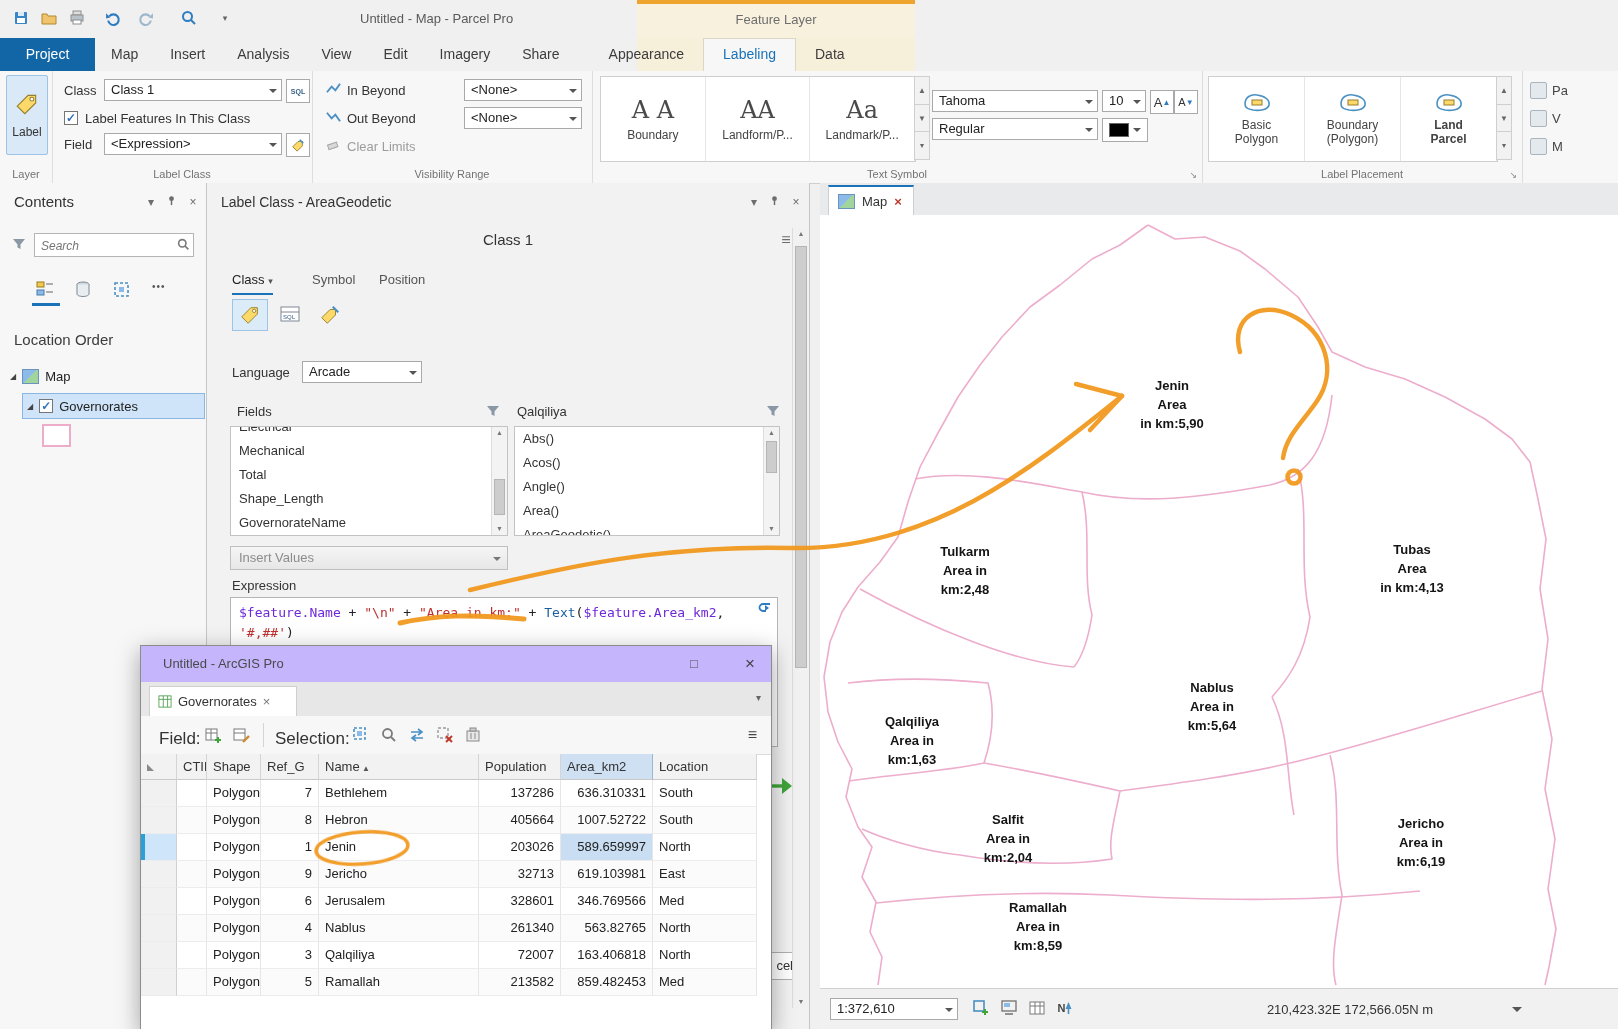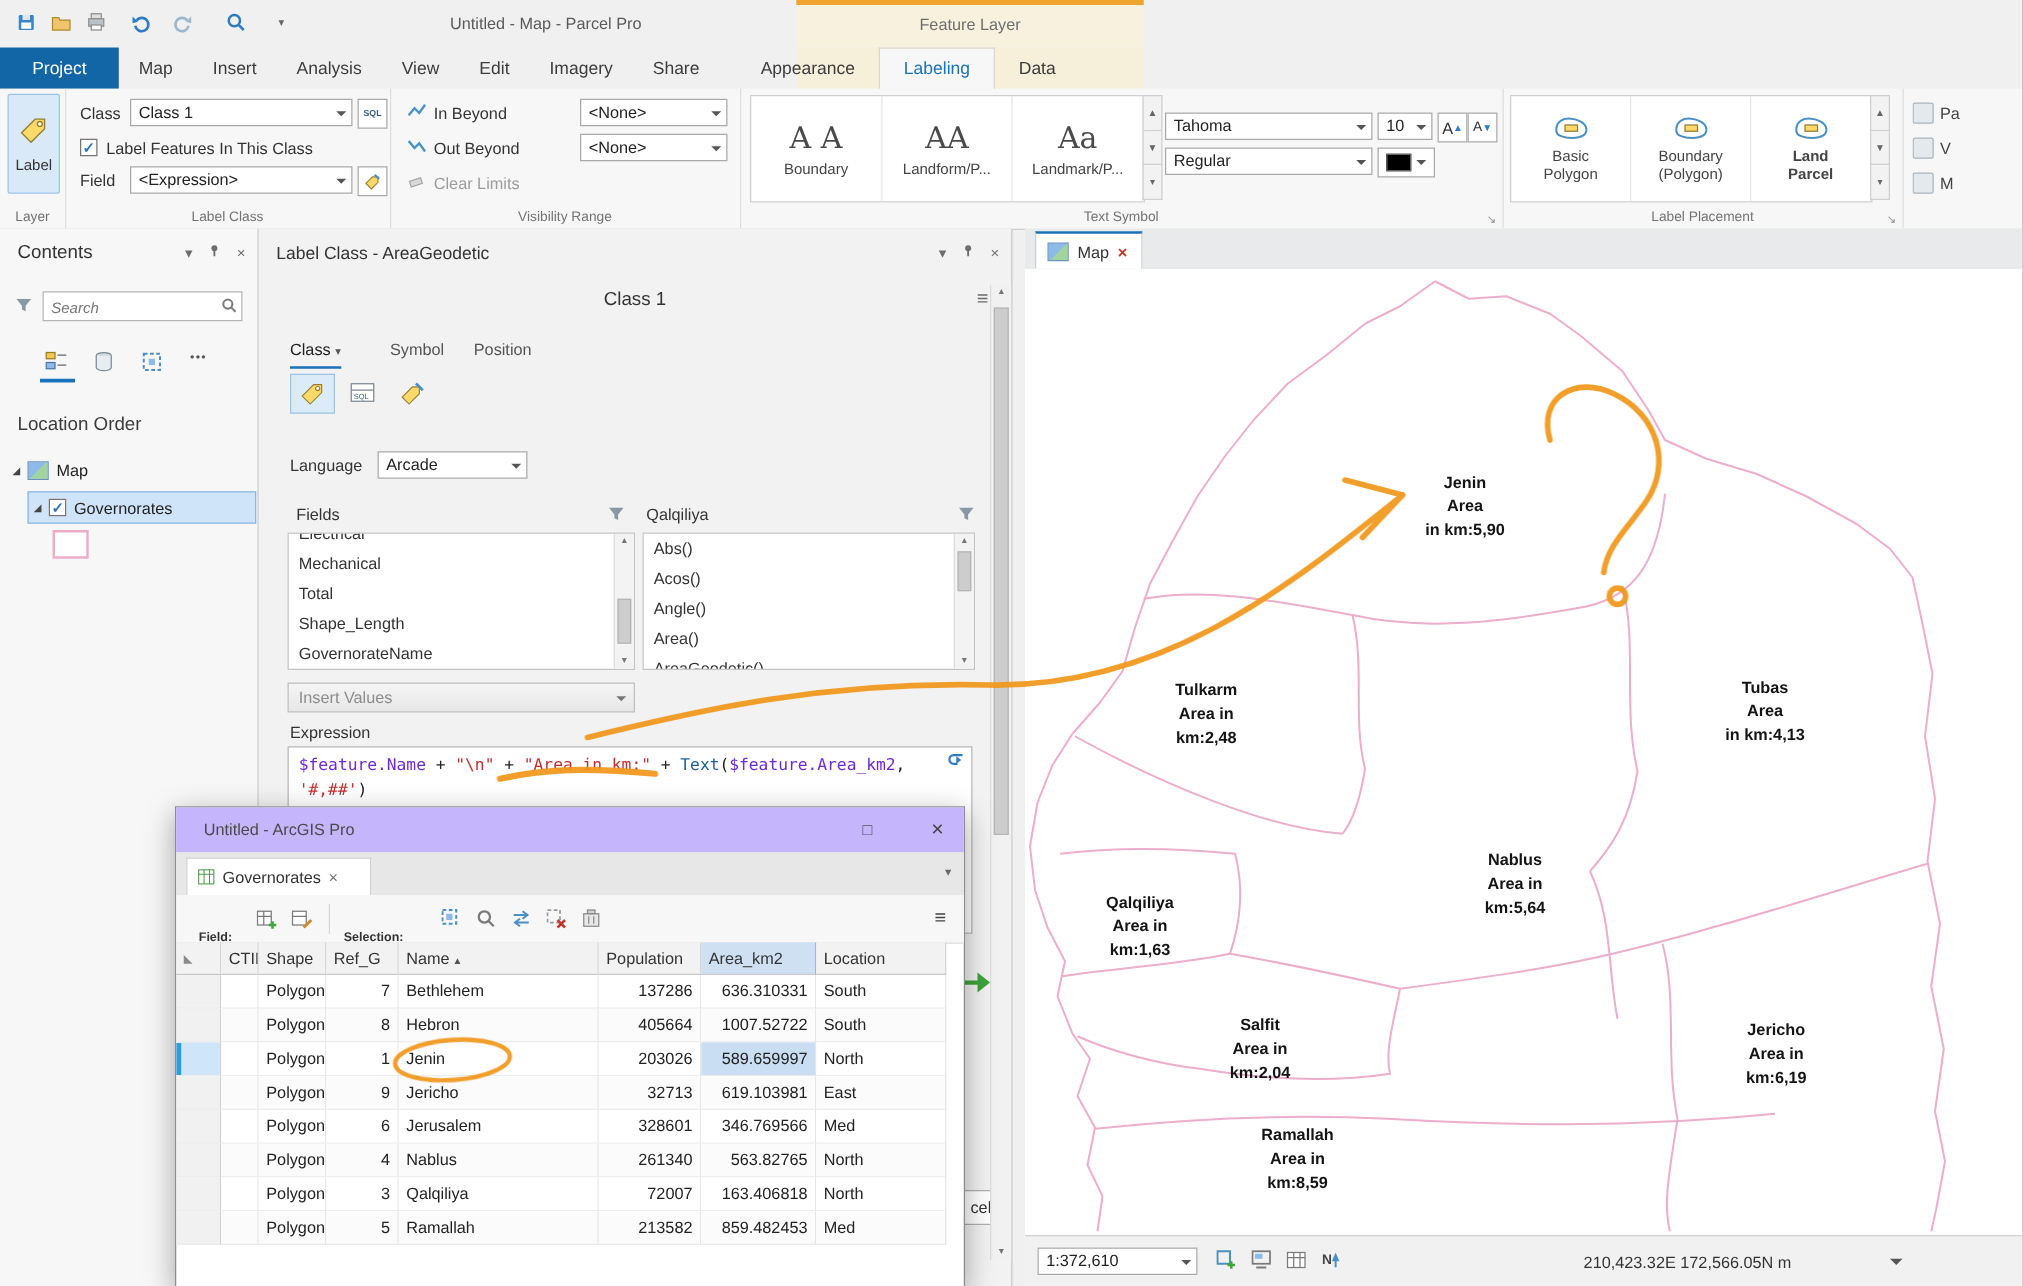--- a/index.html
+++ b/index.html
@@ -90,21 +90,21 @@
   
   .funnel{width:12px;height:11px;display:inline-block;}
   
   #twin{position:absolute;left:140px;top:645px;width:630px;height:384px;background:#fff;border:1px solid #8c8c8c;
         box-shadow:0 6px 22px rgba(0,0,0,.35);z-index:20;}
   #twin-title{position:absolute;left:0;top:0;right:0;height:36px;background:#c4b5fd;}
   #twin-tabs{position:absolute;left:0;top:36px;right:0;height:34px;background:#e7e7e7;border-bottom:1px solid #d2d2d2;}
   #twin-tab{position:absolute;left:8px;top:4px;width:148px;height:30px;background:#fff;border:1px solid #cfcfcf;border-bottom:none;
             display:flex;align-items:center;gap:6px;padding:0 8px;box-sizing:border-box;font-size:13px;cursor:pointer;}
   #twin-toolbar{position:absolute;left:0;top:70px;right:0;height:38px;background:#f7f7f7;border-bottom:1px solid #ddd;}
-  .tb-lbl{position:absolute;top:16px;line-height:38px;font-size:10px;font-weight:bold;color:#333;}
+  .tb-lbl{position:absolute;top:4px;line-height:38px;font-size:17px;font-weight:normal;color:#333;}
   .tb-ic{position:absolute;top:9px;width:20px;height:20px;display:flex;align-items:center;justify-content:center;cursor:pointer;}
   .tb-sep{position:absolute;top:7px;width:1px;height:24px;background:#d5d5d5;}
   #thead{position:absolute;left:0;top:108px;right:0;height:26px;white-space:nowrap;font-size:0;}
   .hcell{display:inline-block;height:26px;line-height:25px;background:#f2f2f2;border-right:1px solid #d5d5d5;border-bottom:1px solid #c9c9c9;
          box-sizing:border-box;font-size:13px;color:#333;padding:0 6px;overflow:hidden;vertical-align:top;cursor:pointer;}
   .hcell.selcol{background:#cfe0f3;border-right-color:#9ab7d6;}
   #tbody{position:absolute;left:0;top:134px;right:0;bottom:0;overflow:hidden;}
   .trow{height:27px;white-space:nowrap;font-size:0;}
   .trow.alt .cell{background:#fbfbfb;}
   .cell{display:inline-block;height:27px;line-height:26px;background:#fff;border-right:1px solid #e6e6e6;border-bottom:1px solid #ececec;

